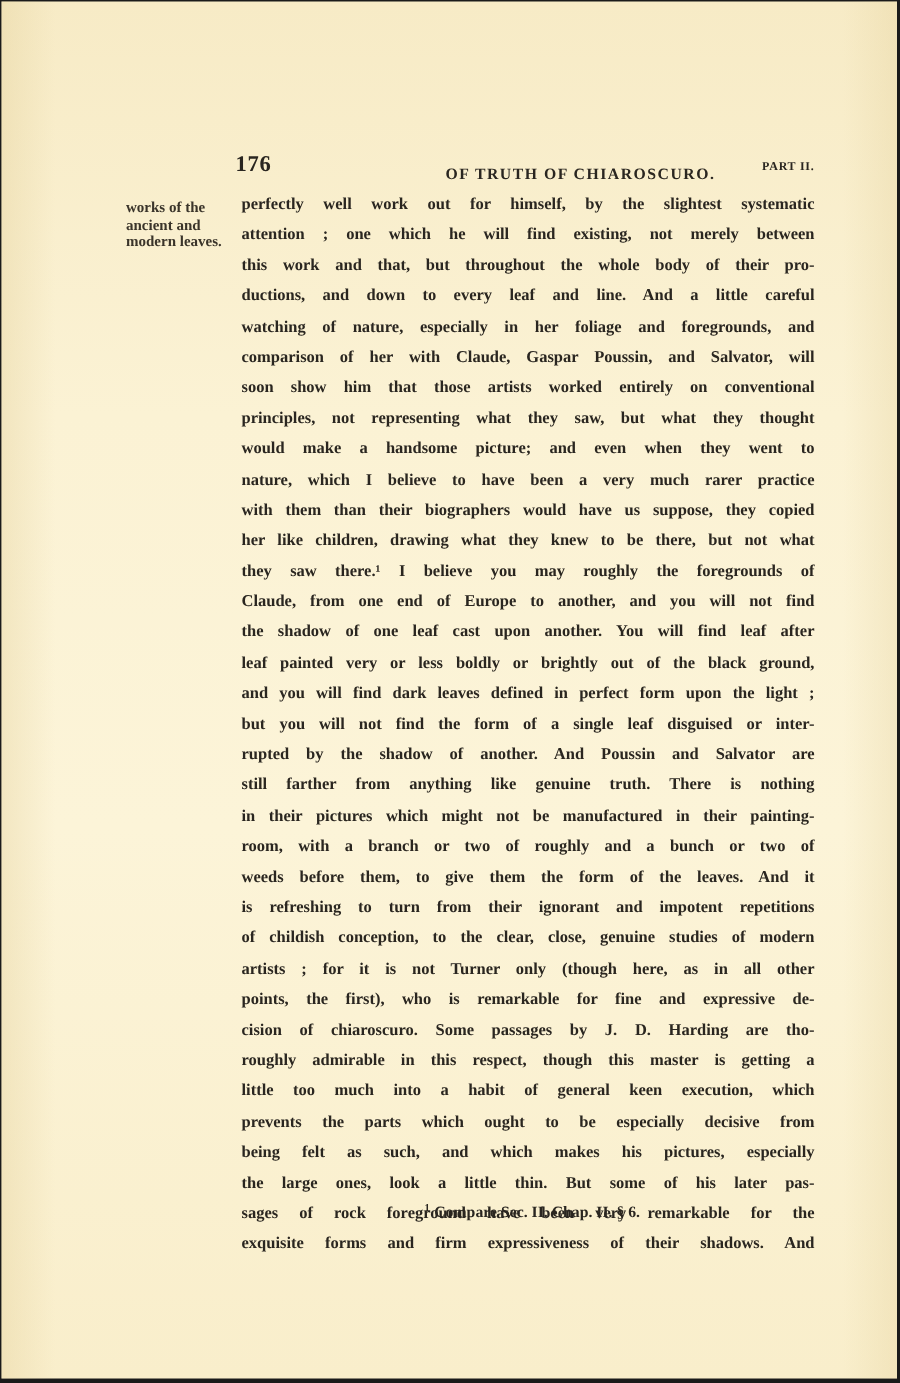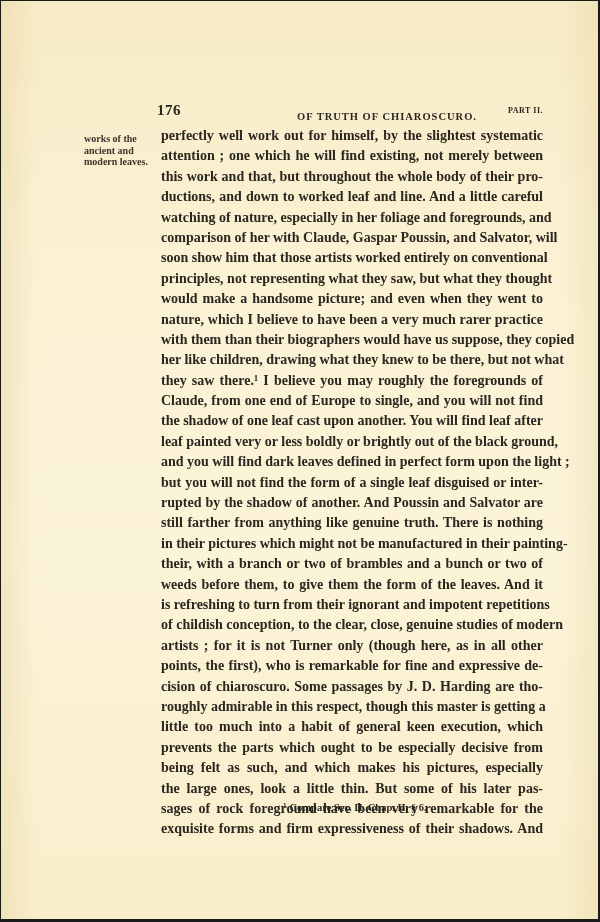--- a/index.html
+++ b/index.html
@@ -38,21 +38,21 @@
       position: absolute; right: 0; top: 4px;
       font-size: 8px; letter-spacing: 0.5px;
     }
     .sidenote {
       position: absolute; left: 83px; top: 132px; width: 70px;
       font-size: 10px; line-height: 11.5px;
       color: #3a342a;
     }
     .body-text {
       position: absolute; left: 160px; top: 125px; width: 382px;
-      font-size: 14px; line-height: 20.4px;
+      font-size: 11px; line-height: 20.4px;
     }
     .body-text .line {
       display: block; white-space: nowrap;
       text-align: justify; text-align-last: justify;
       height: 20.4px;
     }
     .body-text .line.last { text-align-last: justify; }
     .footnote {
       position: absolute; left: 282px; top: 800px;
       font-size: 10.5px;
@@ -73,39 +73,39 @@
   <div class="sidenote">
     <div>works of the</div>
     <div>ancient and</div>
     <div>modern leaves.</div>
   </div>
 
   <div class="body-text">
     <span class="line">perfectly well work out for himself, by the slightest systematic</span>
     <span class="line">attention ; one which he will find existing, not merely between</span>
     <span class="line">this work and that, but throughout the whole body of their pro-</span>
-    <span class="line">ductions, and down to worked leaf and line.  And a little careful</span>
+    <span class="line">ductions, and down to every leaf and line.  And a little careful</span>
     <span class="line">watching of nature, especially in her foliage and foregrounds, and</span>
     <span class="line">comparison of her with Claude, Gaspar Poussin, and Salvator, will</span>
     <span class="line">soon show him that those artists worked entirely on conventional</span>
     <span class="line">principles, not representing what they saw, but what they thought</span>
     <span class="line">would make a handsome picture; and even when they went to</span>
     <span class="line">nature, which I believe to have been a very much rarer practice</span>
     <span class="line">with them than their biographers would have us suppose, they copied</span>
     <span class="line">her like children, drawing what they knew to be there, but not what</span>
     <span class="line">they saw there.¹  I believe you may roughly the foregrounds of</span>
-    <span class="line">Claude, from one end of Europe to single, and you will not find</span>
+    <span class="line">Claude, from one end of Europe to another, and you will not find</span>
     <span class="line">the shadow of one leaf cast upon another.  You will find leaf after</span>
     <span class="line">leaf painted very or less boldly or brightly out of the black ground,</span>
     <span class="line">and you will find dark leaves defined in perfect form upon the light ;</span>
     <span class="line">but you will not find the form of a single leaf disguised or inter-</span>
     <span class="line">rupted by the shadow of another.  And Poussin and Salvator are</span>
     <span class="line">still farther from anything like genuine truth.  There is nothing</span>
     <span class="line">in their pictures which might not be manufactured in their painting-</span>
-    <span class="line">their, with a branch or two of brambles and a bunch or two of</span>
+    <span class="line">room, with a branch or two of roughly and a bunch or two of</span>
     <span class="line">weeds before them, to give them the form of the leaves.  And it</span>
     <span class="line">is refreshing to turn from their ignorant and impotent repetitions</span>
     <span class="line">of childish conception, to the clear, close, genuine studies of modern</span>
     <span class="line">artists ;  for it is not Turner only (though here, as in all other</span>
     <span class="line">points, the first), who is remarkable for fine and expressive de-</span>
     <span class="line">cision of chiaroscuro.  Some passages by J. D. Harding are tho-</span>
     <span class="line">roughly admirable in this respect, though this master is getting a</span>
     <span class="line">little too much into a habit of general keen execution, which</span>
     <span class="line">prevents the parts which ought to be especially decisive from</span>
     <span class="line">being felt as such, and which makes his pictures, especially</span>

